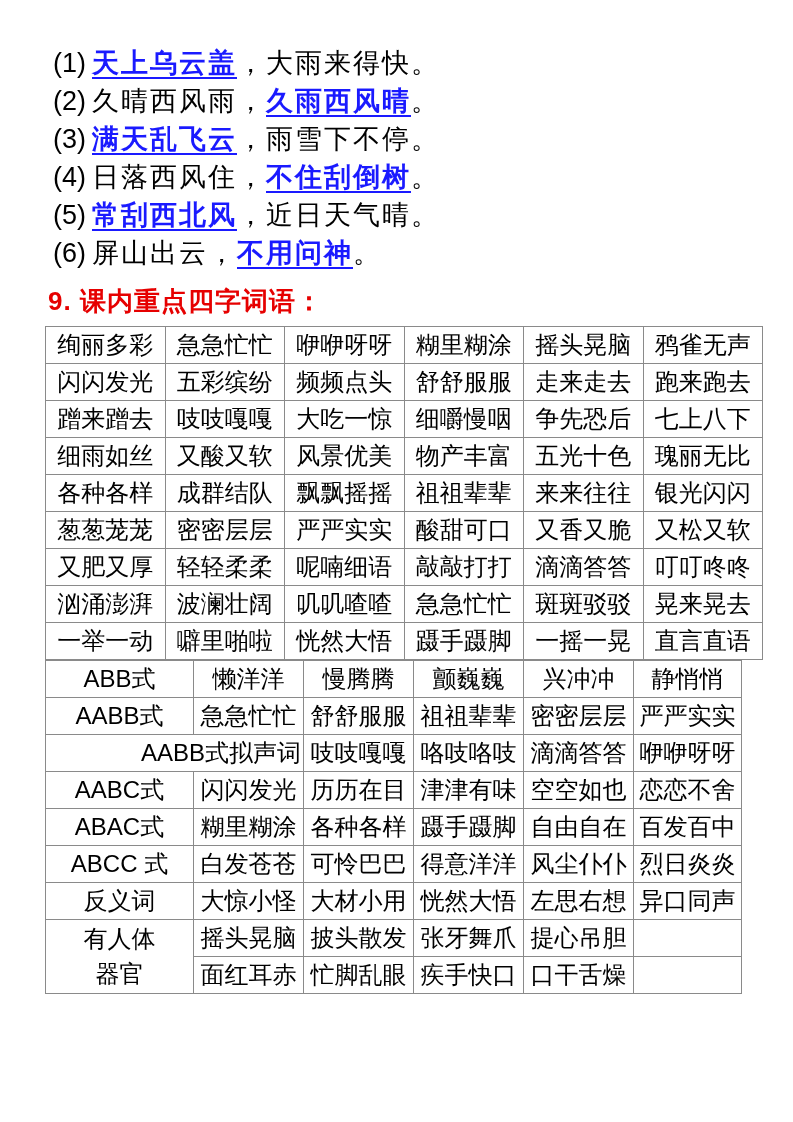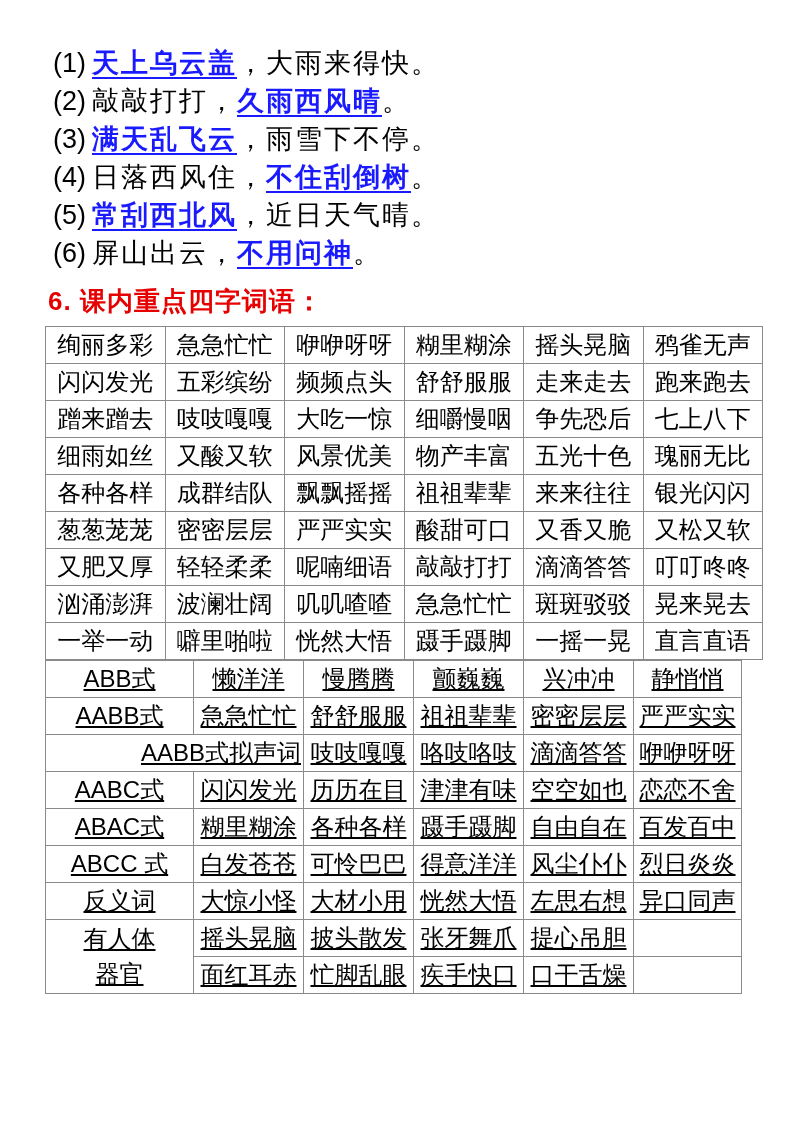--- a/index.html
+++ b/index.html
@@ -40,49 +40,49 @@
     font-weight: bold;
     margin: 12px 0 7px 3px;
     letter-spacing: 1px;
   }
   
   table {
     border-collapse: collapse;
     table-layout: fixed;
   }
   .t1 { width: 718px; }
-  .t2 { width: 696px; text-decoration: underline; }
+  .t2 { width: 696px; }
   td {
     border: 1px solid #8a8a8a;
     height: 37px;
     text-align: center;
     vertical-align: middle;
     font-size: 24px;
     padding: 0 2px;
     white-space: pre-line;
     line-height: 1.45;
     overflow: hidden;
   }
   .t2 td.left { text-align: right; padding-left: 4px; }
 </style>
 </head>
 <body>
 
 <div class="page">
 
   <div class="proverb-list" id="proverb-list">
       <div class="proverb-line"><span class="num">(1)</span><span class="blue-phrase">天上乌云盖</span><span class="plain-text">，大雨来得快。</span></div>
-      <div class="proverb-line"><span class="num">(2)</span><span class="plain-text">敲敲打打，</span><span class="blue-phrase">久雨西风晴</span><span class="plain-text">。</span></div>
+      <div class="proverb-line"><span class="num">(2)</span><span class="plain-text">久晴西风雨，</span><span class="blue-phrase">久雨西风晴</span><span class="plain-text">。</span></div>
       <div class="proverb-line"><span class="num">(3)</span><span class="blue-phrase">满天乱飞云</span><span class="plain-text">，雨雪下不停。</span></div>
       <div class="proverb-line"><span class="num">(4)</span><span class="plain-text">日落西风住，</span><span class="blue-phrase">不住刮倒树</span><span class="plain-text">。</span></div>
       <div class="proverb-line"><span class="num">(5)</span><span class="blue-phrase">常刮西北风</span><span class="plain-text">，近日天气晴。</span></div>
       <div class="proverb-line"><span class="num">(6)</span><span class="plain-text">屏山出云，</span><span class="blue-phrase">不用问神</span><span class="plain-text">。</span></div>
     </div>
 
-  <div class="section-title">6. 课内重点四字词语：</div>
+  <div class="section-title">9. 课内重点四字词语：</div>
 
   <table class="t1">
     <tbody id="t1-body">
         <tr>
           <td>绚丽多彩</td>
           <td>急急忙忙</td>
           <td>咿咿呀呀</td>
           <td>糊里糊涂</td>
           <td>摇头晃脑</td>
           <td>鸦雀无声</td>

